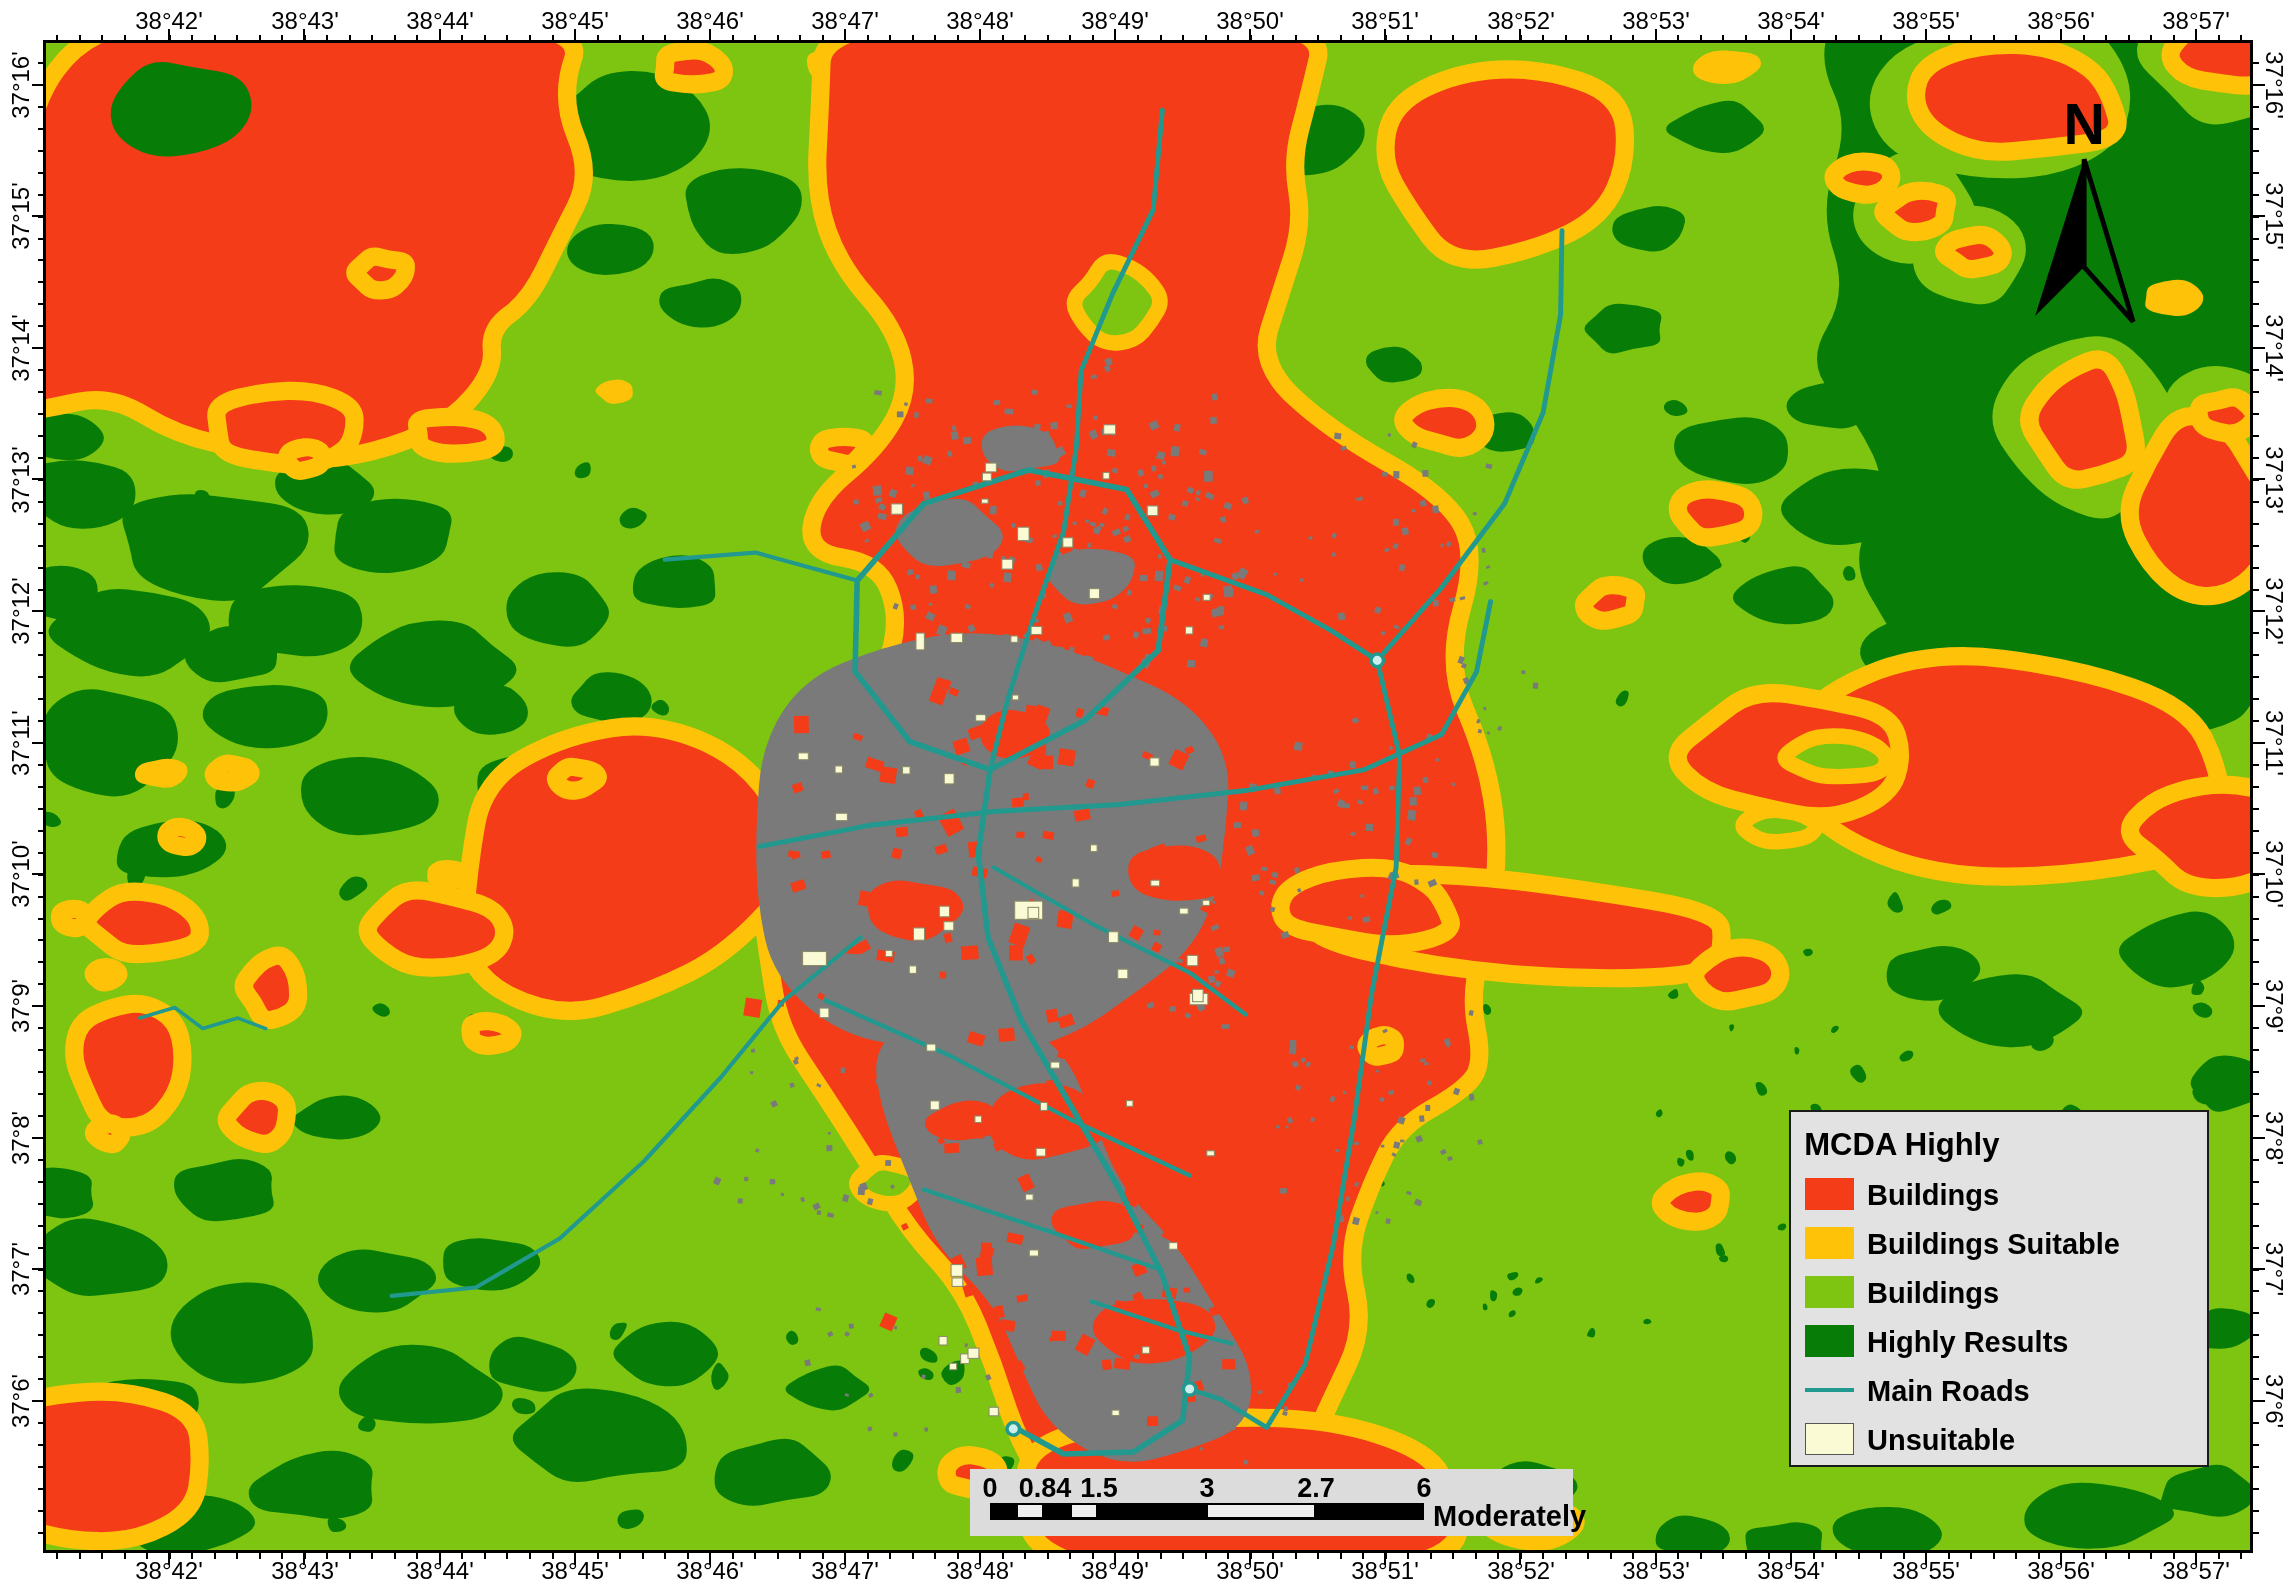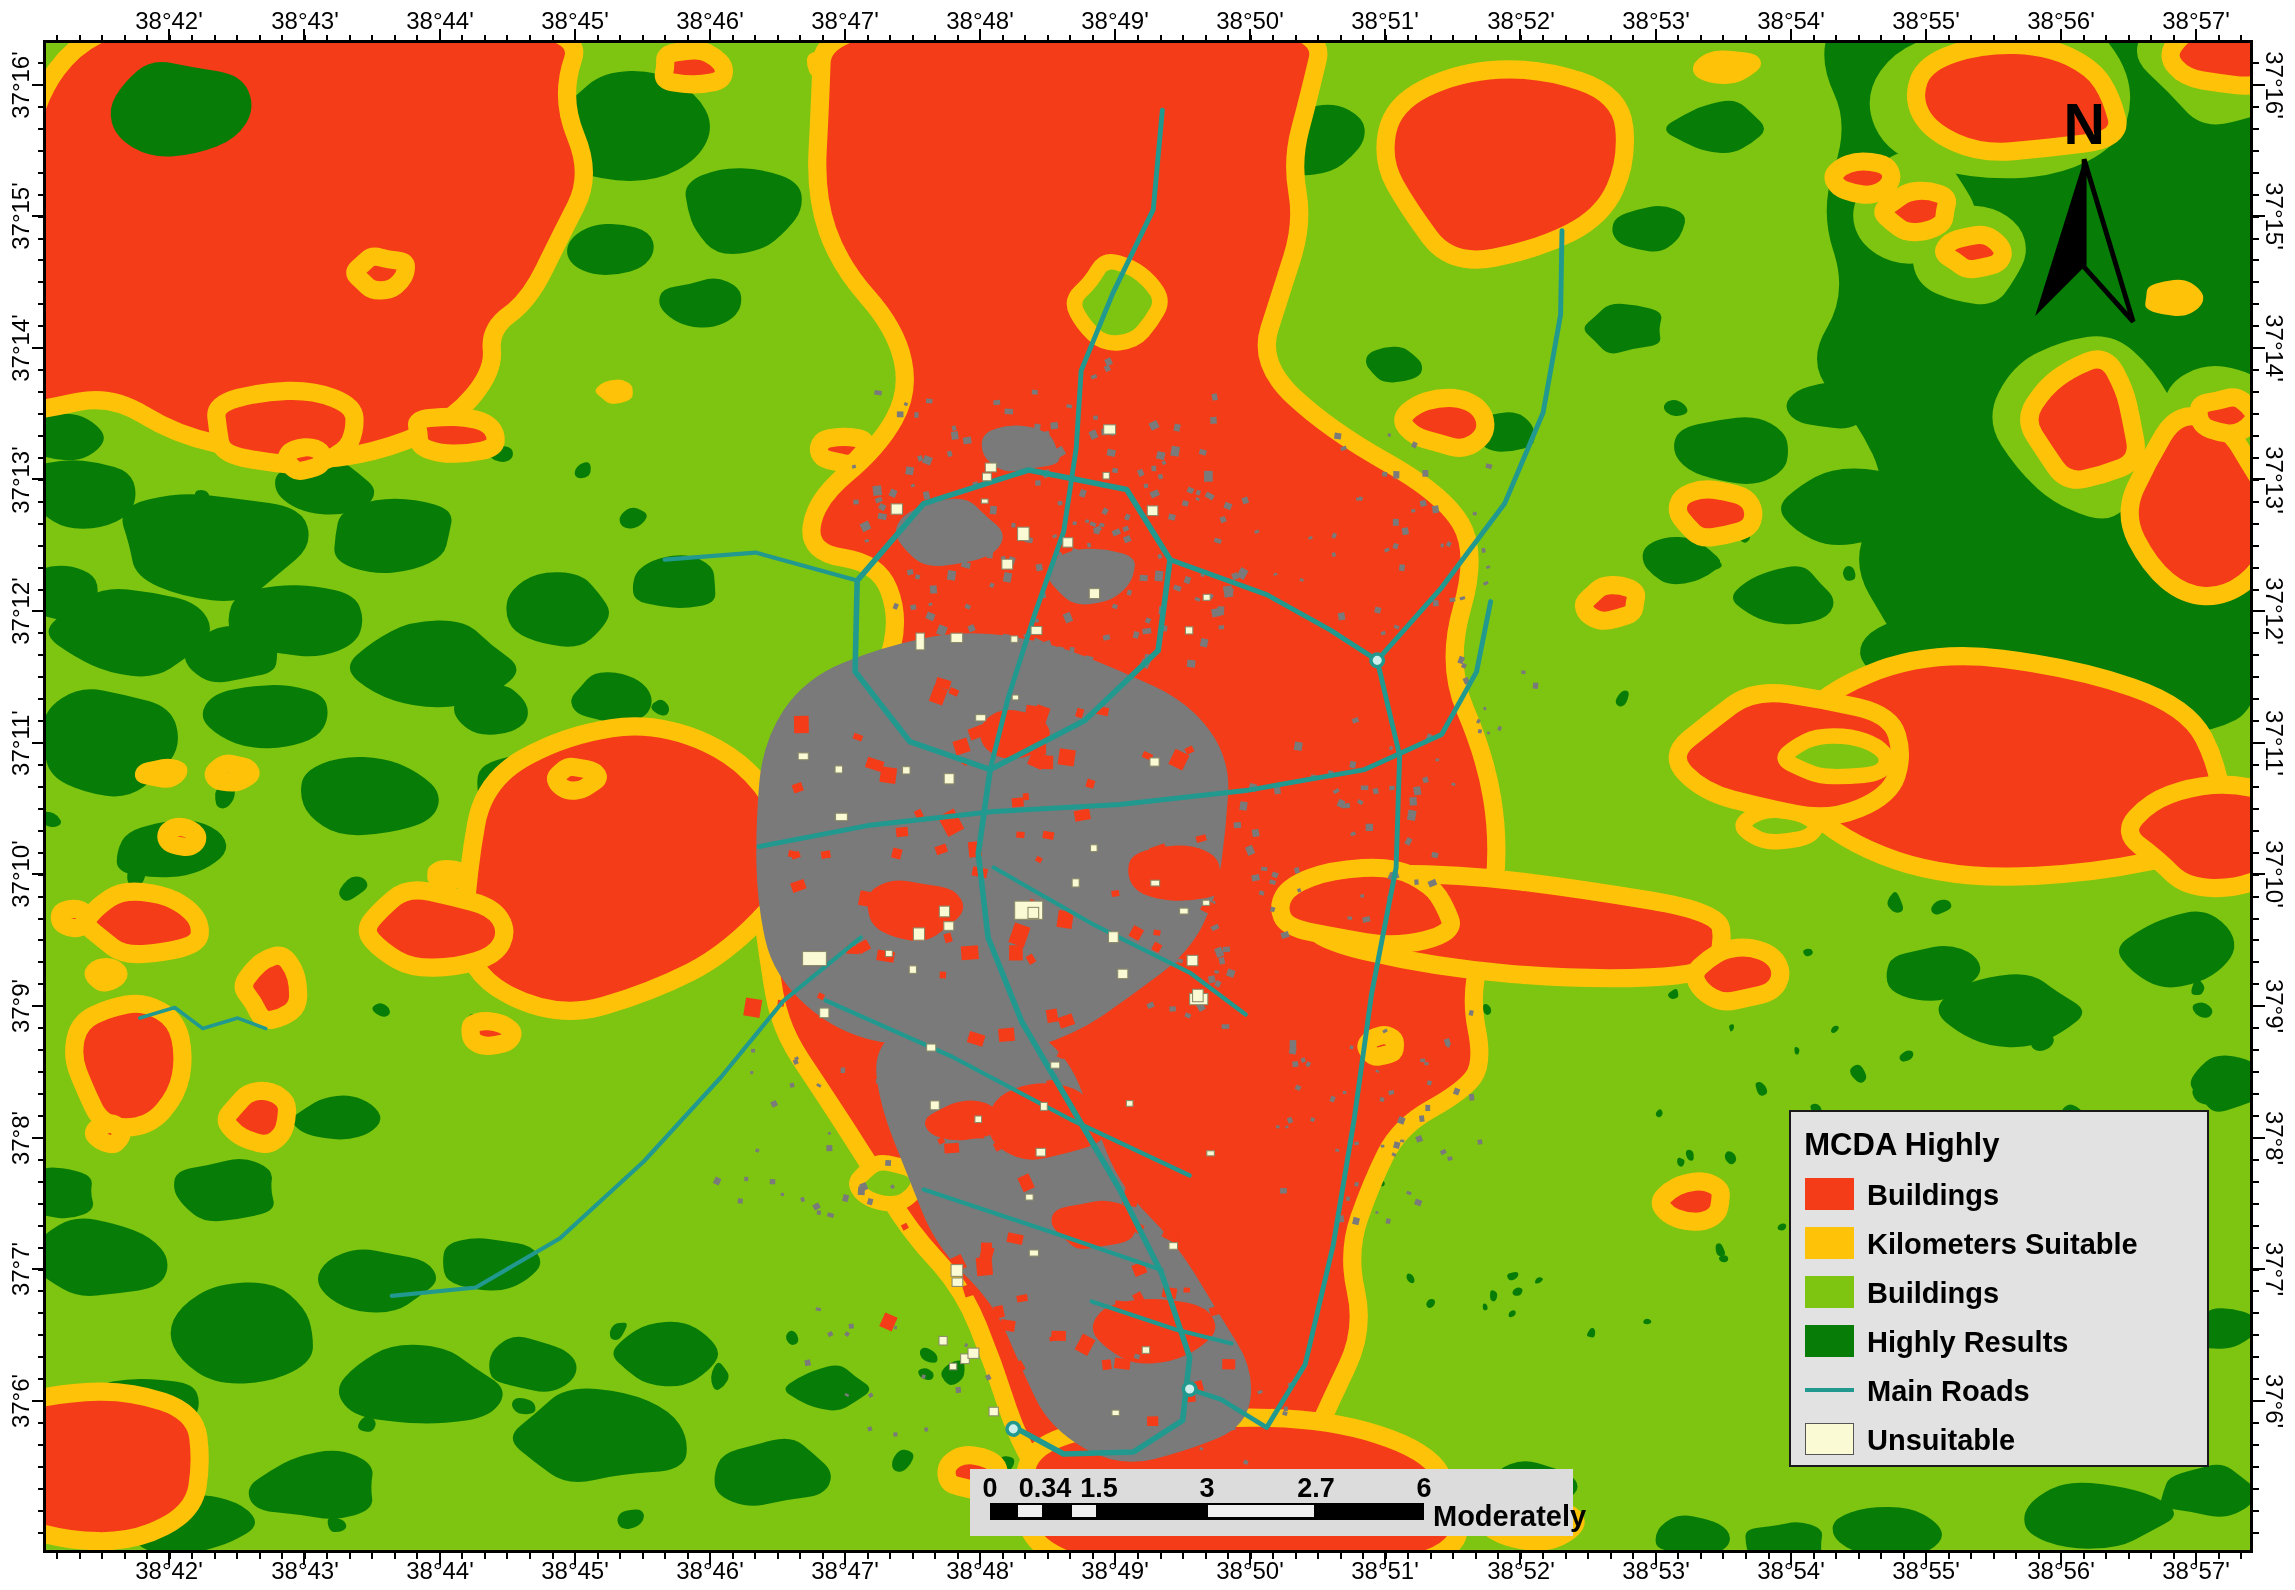--- a/index.html
+++ b/index.html
@@ -1427,21 +1427,21 @@
 
   <div id="legend">
     <div class="lg-title">MCDA Highly</div>
     <div id="legend-rows">
         <div class="lg-row" style="top: 58px;">
       <span class="lg-swatch" style="background: rgb(244, 60, 24);"></span>
       <span class="lg-label">Buildings</span>
     </div>
         <div class="lg-row" style="top: 107px;">
       <span class="lg-swatch" style="background: rgb(254, 195, 9);"></span>
-      <span class="lg-label">Kilometers Suitable</span>
+      <span class="lg-label">Buildings Suitable</span>
     </div>
         <div class="lg-row" style="top: 156px;">
       <span class="lg-swatch" style="background: rgb(125, 197, 16);"></span>
       <span class="lg-label">Buildings</span>
     </div>
         <div class="lg-row" style="top: 205px;">
       <span class="lg-swatch" style="background: rgb(7, 125, 7);"></span>
       <span class="lg-label">Highly Results</span>
     </div>
         <div class="lg-row" style="top: 254px;">
@@ -1451,21 +1451,21 @@
         <div class="lg-row" style="top: 303px;">
       <span class="lg-swatch" style="background: rgb(250, 251, 212); box-sizing: border-box; border: 1.4px solid rgb(85, 85, 85);"></span>
       <span class="lg-label">Unsuitable</span>
     </div>
       </div>
   </div>
 
   <div id="scalebar">
     <div id="sb-nums">
         <div class="sb-num" style="left: 20px;">0</div>
-        <div class="sb-num" style="left: 75px;">0.34</div>
+        <div class="sb-num" style="left: 75px;">0.84</div>
         <div class="sb-num" style="left: 129px;">1.5</div>
         <div class="sb-num" style="left: 237px;">3</div>
         <div class="sb-num" style="left: 346px;">2.7</div>
         <div class="sb-num" style="left: 454px;">6</div>
       </div>
     <div id="sb-bar" style="left: 20px; width: 434px;">
         <div class="sb-seg" style="left: 27px; width: 24px;"></div>
         <div class="sb-seg" style="left: 81px; width: 24px;"></div>
         <div class="sb-seg" style="left: 217px; width: 106px;"></div>
       </div>

